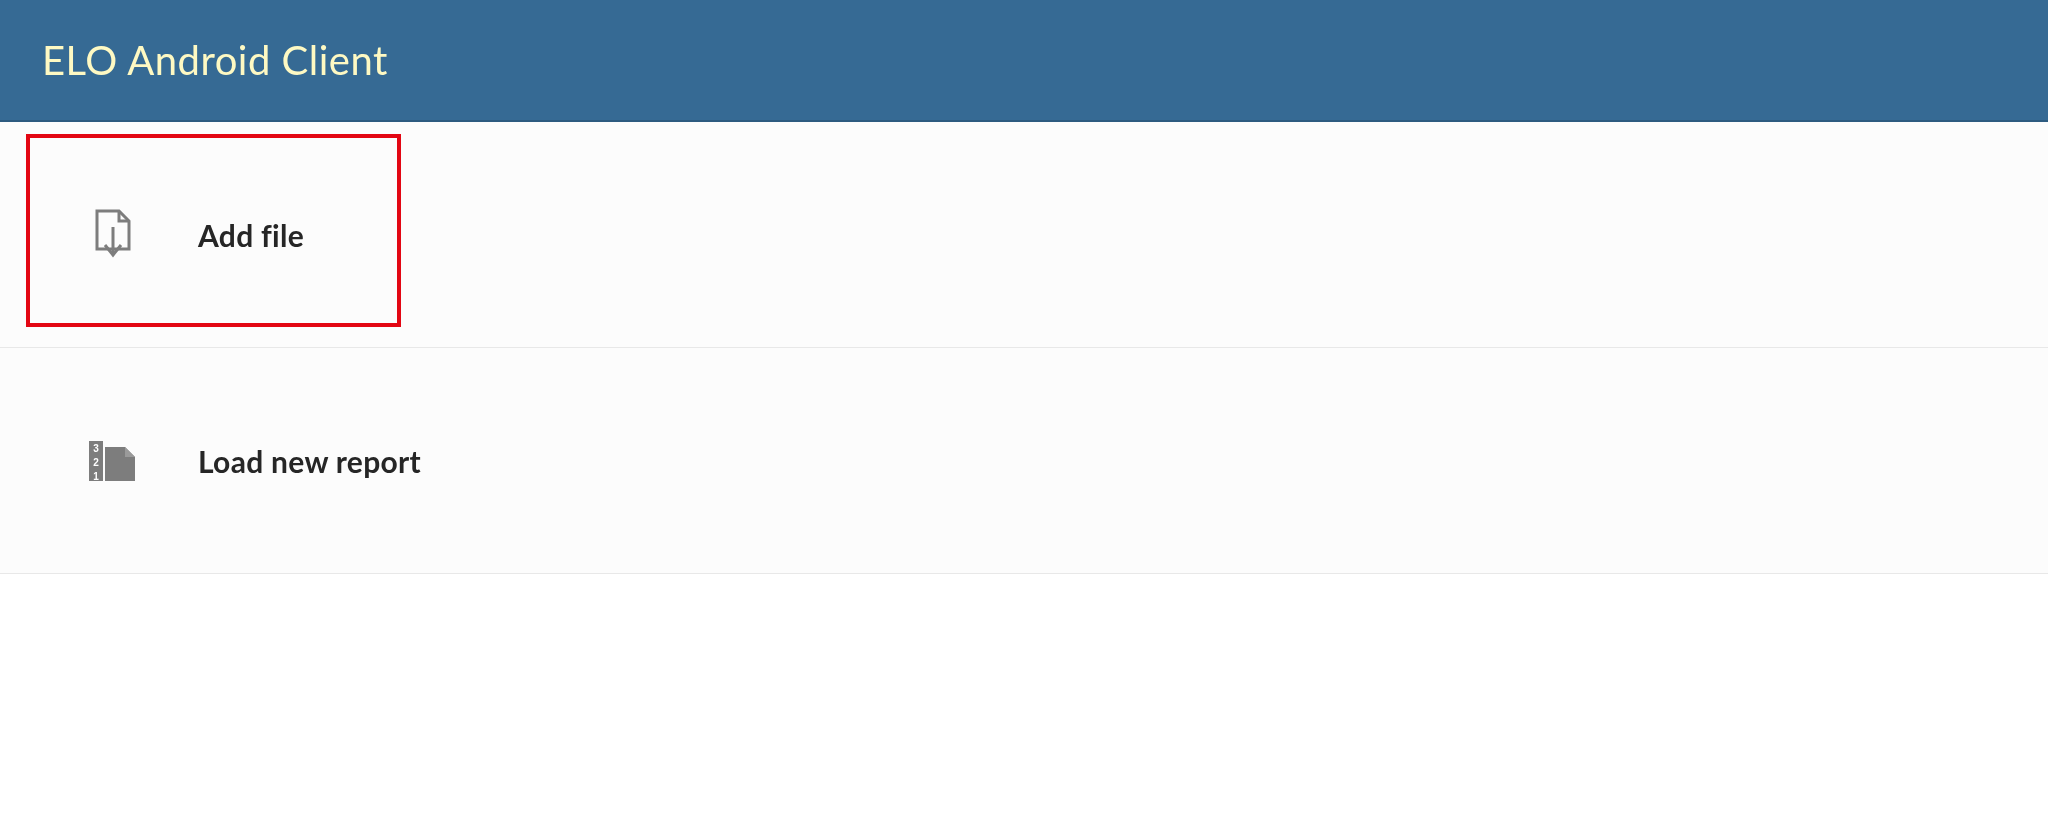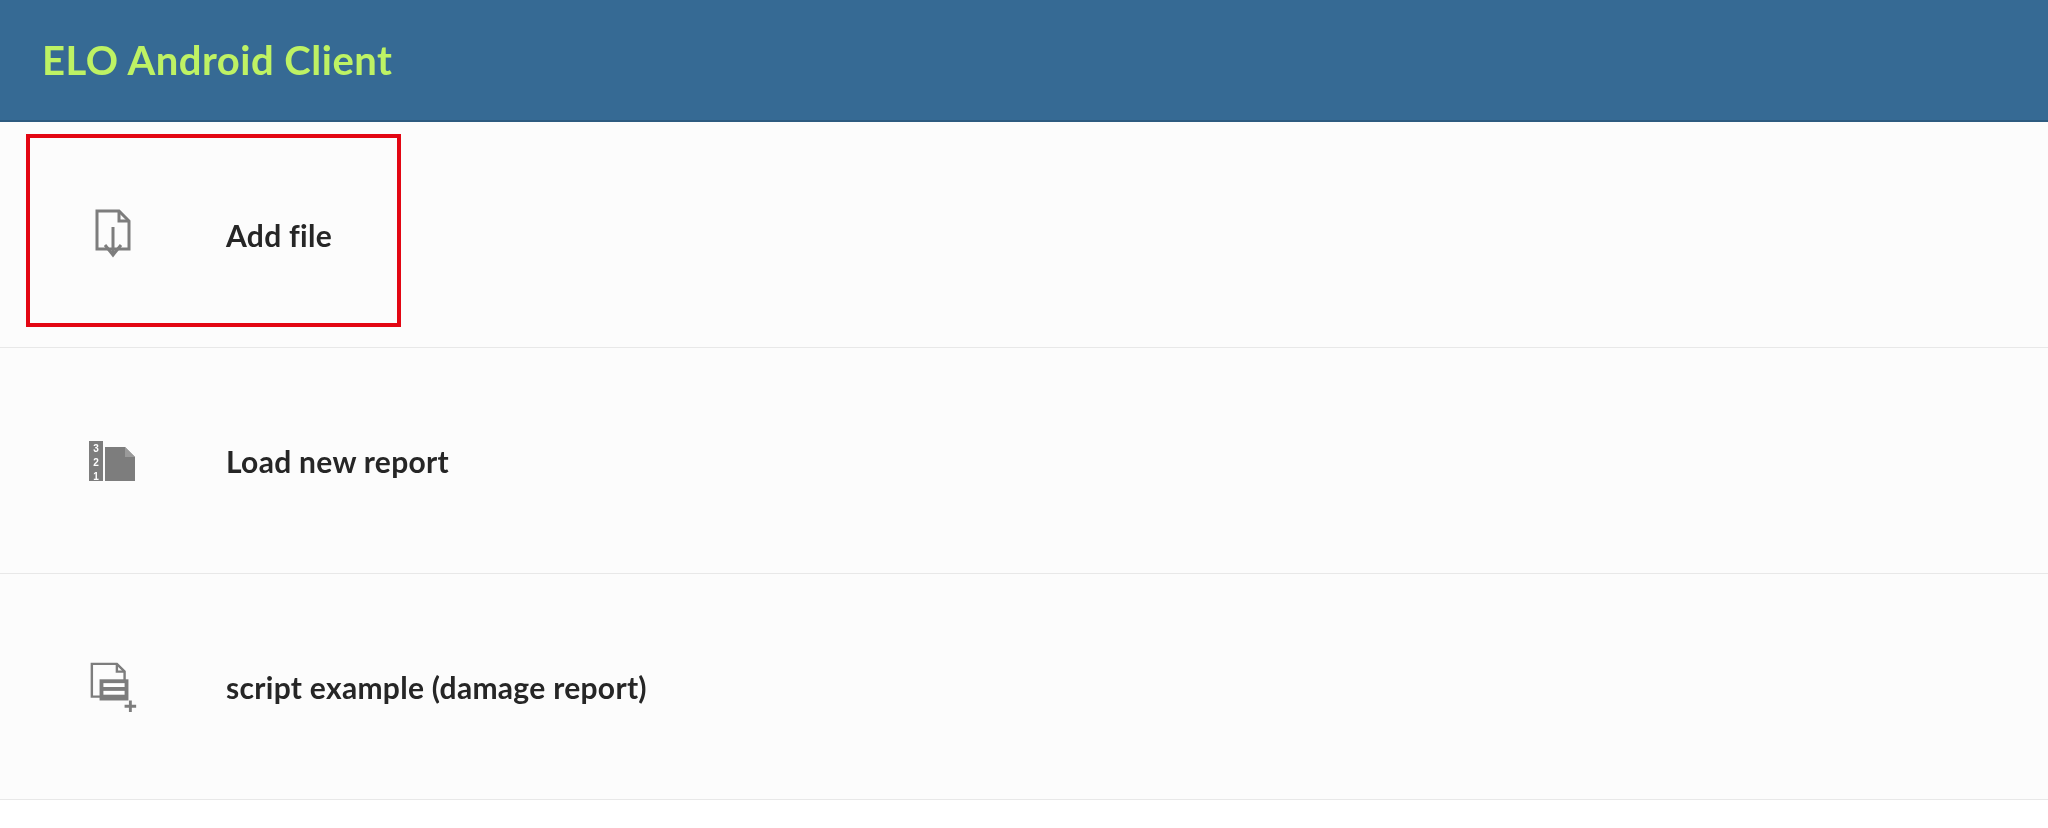--- a/index.html
+++ b/index.html
@@ -15,39 +15,38 @@
   .header {
     background: #366a94;
     height: 122px;
     display: flex;
     align-items: center;
     padding-left: 42px;
     box-sizing: border-box;
     border-bottom: 2px solid #2d5b80;
   }
   .header-title {
-    color: #bef264;
+    color: #fef9c3;
     font-size: 40px;
-    font-weight: 700;
+    font-weight: 400;
     letter-spacing: 0.5px;
   }
 
   .list {
     background: #fcfcfc;
   }
 
   .list-item {
     height: 226px;
     display: flex;
     align-items: center;
     border-bottom: 1px solid #e8e8e8;
     padding-left: 88px;
     box-sizing: border-box;
     position: relative;
-    gap: 28px;
   }
 
   .icon-box {
     width: 52px;
     height: 52px;
     display: flex;
     align-items: center;
     justify-content: center;
     margin-right: 58px;
   }
@@ -105,30 +104,14 @@
         <text x="7" y="29" text-anchor="middle" fill="#ffffff" font-size="10" font-family="Arial" font-weight="bold">2</text>
         <text x="7" y="43" text-anchor="middle" fill="#ffffff" font-size="10" font-family="Arial" font-weight="bold">1</text>
 
         <path d="M16 10 H36 L46 20 V44 H16 Z" fill="#7d7d7d"></path>
         <path d="M36 10 L36 20 L46 20 Z" fill="#9a9a9a"></path>
       </svg>
     </div>
     <span class="item-label">Load new report</span>
   </div>
 
-  <div class="list-item">
-    <div class="icon-box">
-      <svg width="54" height="52" viewBox="0 0 54 52">
-
-        <path d="M4 2 H30 L38 10 V36 H4 Z" fill="none" stroke="#7d7d7d" stroke-width="2.5"></path>
-        <path d="M30 2 V10 H38" fill="none" stroke="#7d7d7d" stroke-width="2.5"></path>
-
-        <rect x="12" y="18" width="30" height="22" fill="#7d7d7d"></rect>
-        <rect x="16" y="22" width="22" height="4" fill="#ffffff"></rect>
-        <rect x="16" y="30" width="22" height="4" fill="#ffffff"></rect>
-
-        <path d="M44 40 V52 M38 46 H50" stroke="#7d7d7d" stroke-width="3"></path>
-      </svg>
-    </div>
-    <span class="item-label">script  example (damage report)</span>
-  </div>
 
 </div>
 
 </body></html>

